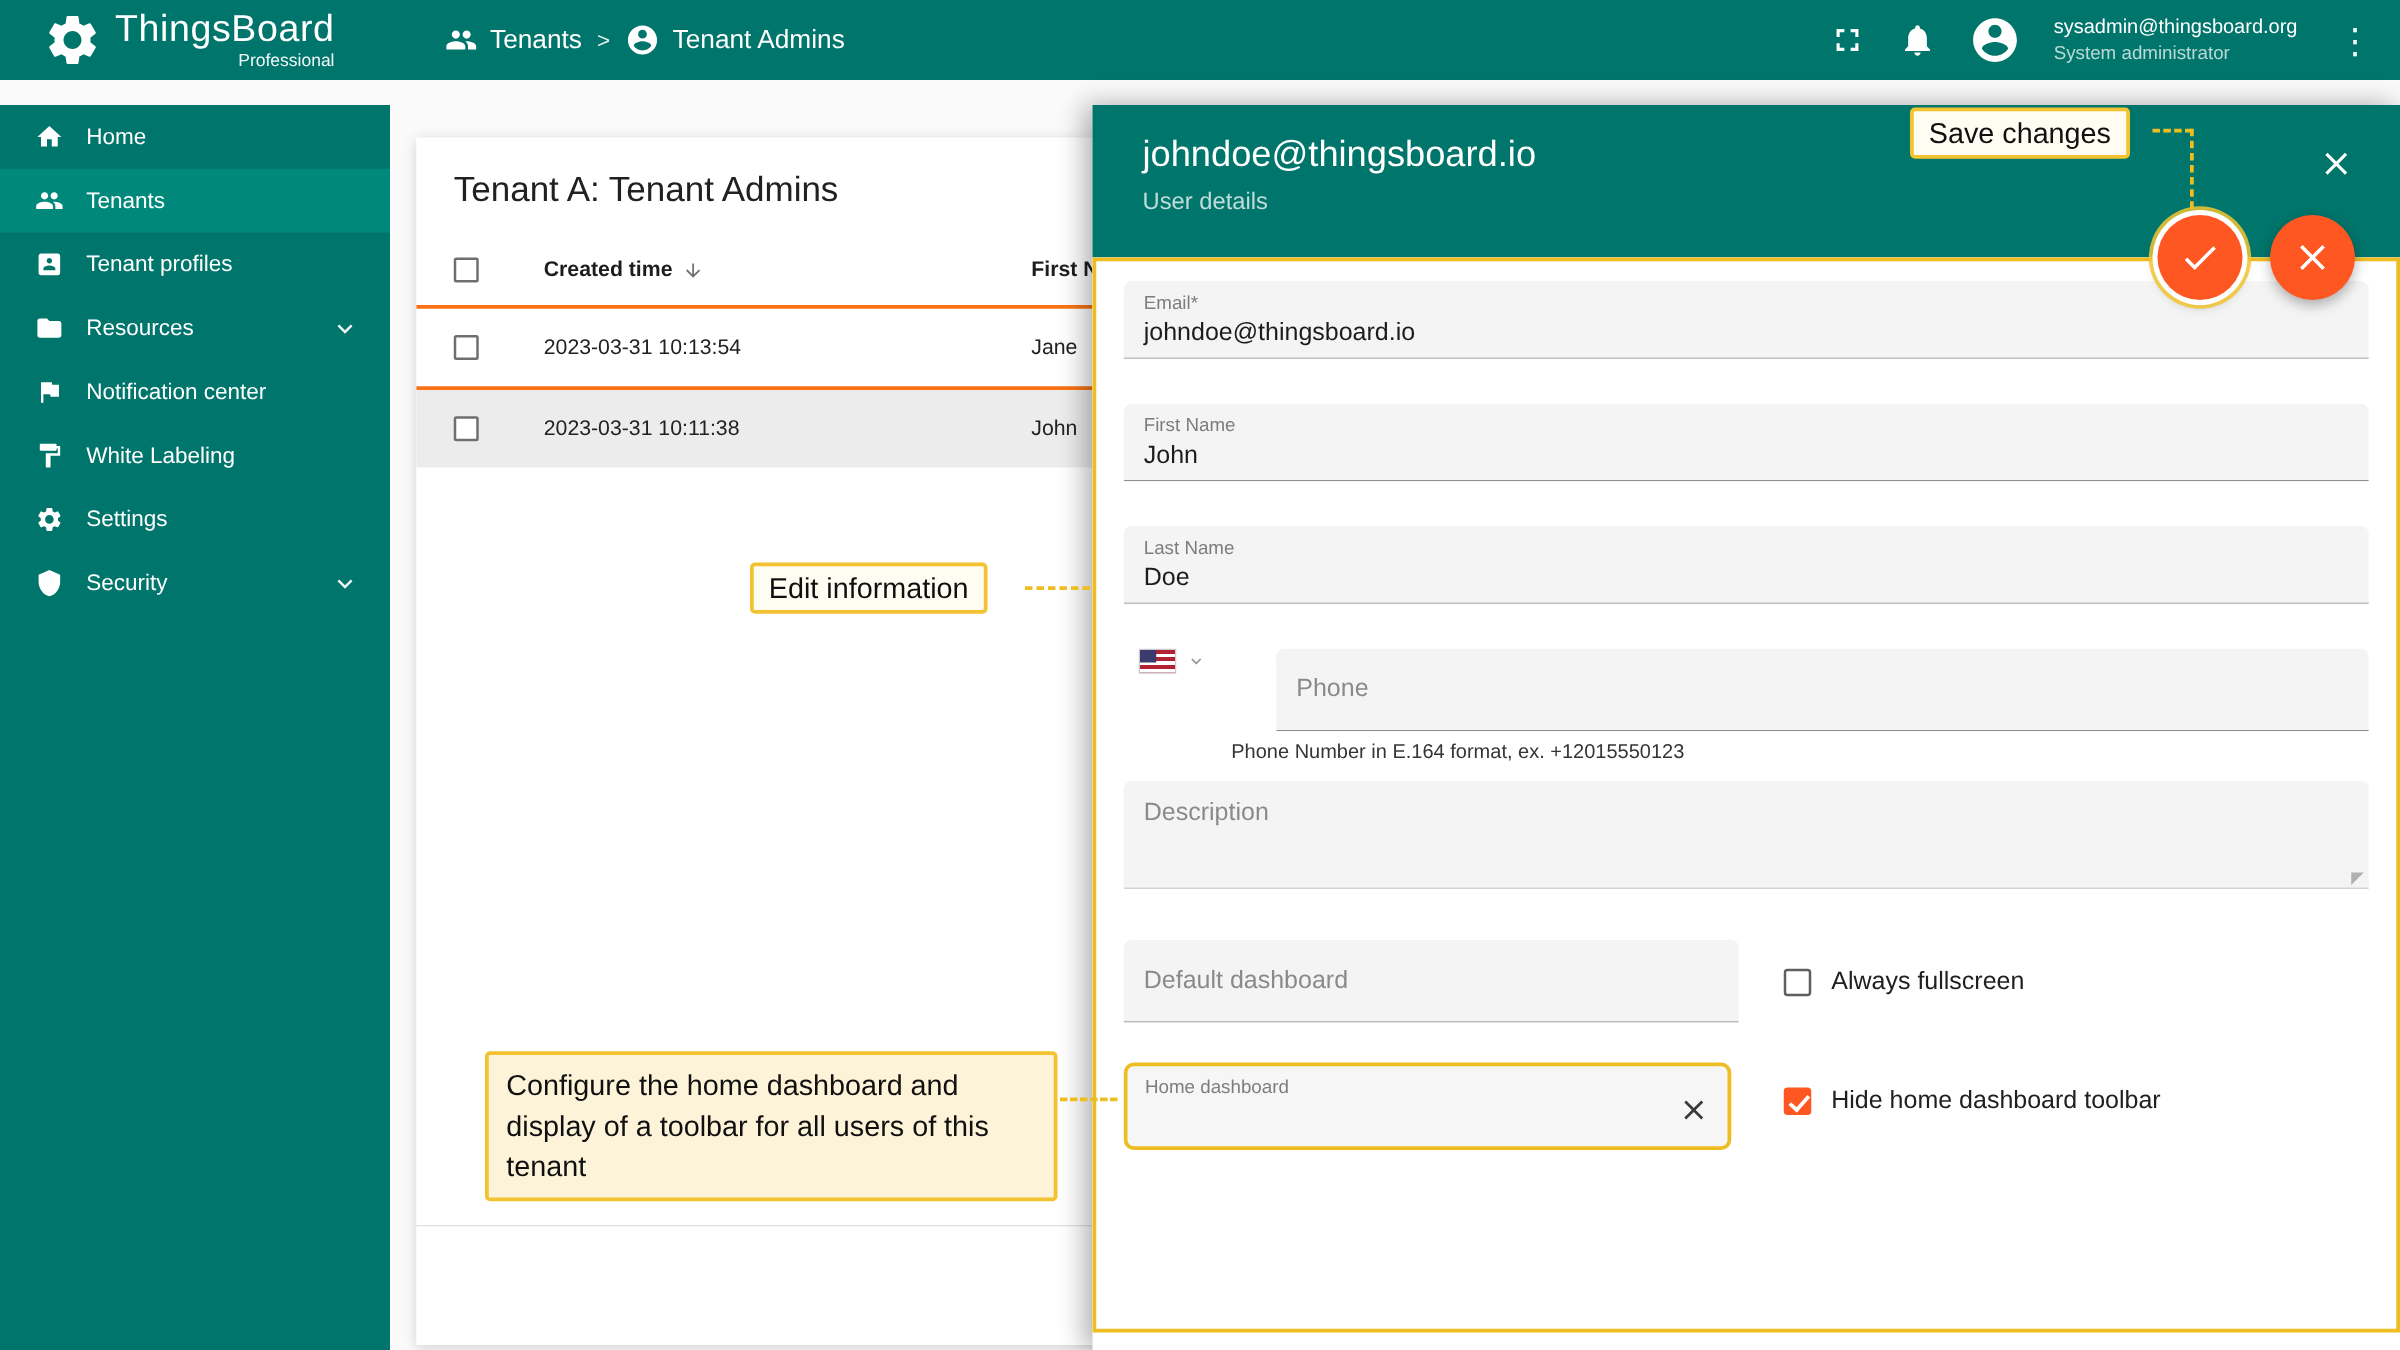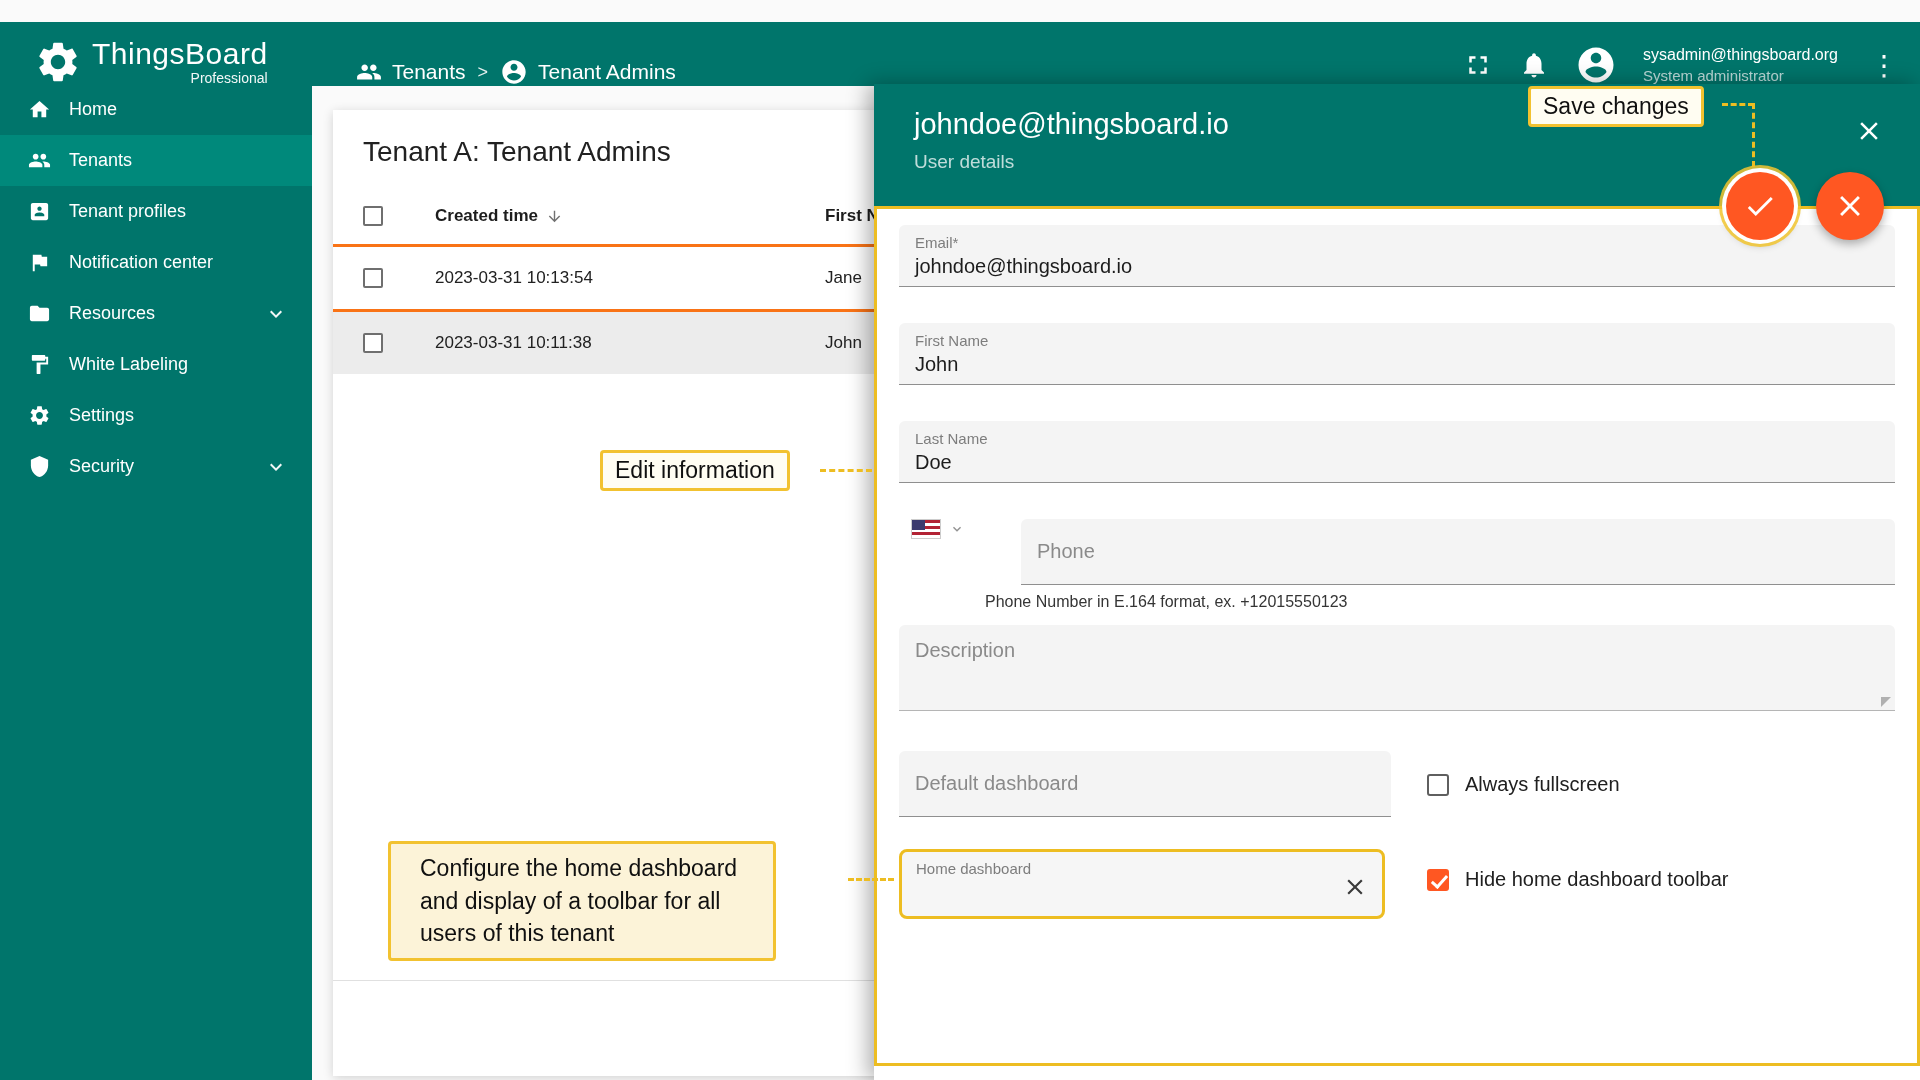--- a/index.html
+++ b/index.html
@@ -10,21 +10,21 @@
     --teal:#00756b;
     --teal-active:#00897b;
     --orange:#ff5722;
     --gold:#edbd22;
     --field-bg:#f4f4f4;
   }
 
   svg { display:block; }
 
   
-  .header { position:absolute; top:0; left:0; right:0; height:64px; background:var(--teal); z-index:30; display:flex; align-items:flex-end; color:#fff;margin-top:22px; }
+  .header { position:absolute; top:0; left:0; right:0; height:64px; background:var(--teal); z-index:30; display:flex; align-items:center; color:#fff; }
   .logo-area { width:312px; display:flex; align-items:center; gap:10px; padding-left:34px; flex-shrink:0; }
   .logo-gear { position:relative; width:48px; height:48px; }
   .brand-block { display:flex; flex-direction:column; align-items:flex-end; }
   .brand { font-size:30px; font-weight:500; letter-spacing:.5px; line-height:1.05; }
   .brand-sub { font-size:14px; color:rgba(255,255,255,.95); }
   .breadcrumb { display:flex; align-items:center; gap:12px; margin-left:44px; font-size:21px; font-weight:500; }
   .crumb { display:flex; align-items:center; gap:10px; cursor:pointer; }
   .crumb-sep { font-size:18px; color:rgba(255,255,255,.9); }
   .header-right { margin-left:auto; display:flex; align-items:center; gap:26px; padding-right:16px; }
   .hicon { width:30px; height:30px; cursor:pointer; }
@@ -96,21 +96,21 @@
   .cb-row-1 { margin-top:22px; }
   .cb-row-2 { margin-top:72px; }
   .cb { width:22px; height:22px; border:2.5px solid #5f5f5f; border-radius:3px; background:#fff; flex-shrink:0; position:relative; }
   .cb.checked { background:var(--orange); border-color:var(--orange); }
   .cb.checked::after { content:""; position:absolute; left:6px; top:1px; width:6px; height:13px; border:solid #fff; border-width:0 3px 3px 0; transform:rotate(42deg); }
 
   
   .callout { position:absolute; z-index:60; border:3px solid #f2c230; background:#fffdf2; color:#101010; font-size:23px; padding:4px 12px; border-radius:4px; white-space:nowrap; }
   .callout-save { left:1528px; top:86px; }
   .callout-edit { left:600px; top:450px; }
-  .callout-configure { left:388px; top:841px; width:388px; white-space:normal; background:#fcf3d8; line-height:1.42; padding:8px 29px; font-size:23px; }
+  .callout-configure { left:388px; top:841px; width:458px; white-space:normal; background:#fcf3d8; line-height:1.42; padding:8px 14px; font-size:23px; }
   .conn { position:absolute; z-index:59; }
   .conn-h { border-top:3px dashed var(--gold); }
   .conn-v { border-left:3px dashed var(--gold); }
   .conn-save-h { left:1722px; top:103px; width:32px; }
   .conn-save-v { left:1752px; top:103px; height:64px; }
   .conn-edit { left:820px; top:469px; width:52px; }
   .conn-configure { left:848px; top:878px; width:46px; }
 </style>
 </head>
 <body>
@@ -176,32 +176,32 @@
     <span>Tenants</span>
   </div>
   <div class="side-item">
     <svg class="side-icon" viewBox="0 0 24 24" fill="#fff">
         <path d="M19 3H5c-1.1 0-2 .9-2 2v14c0 1.1.9 2 2 2h14c1.1 0 2-.9 2-2V5c0-1.1-.9-2-2-2zm-7 3.75c1.24 0 2.25 1.01 2.25 2.25S13.24 11.25 12 11.25 9.75 10.24 9.75 9 10.76 6.75 12 6.75zM17 17H7v-1.5c0-1.67 3.33-2.5 5-2.5s5 .83 5 2.5V17z"></path>
       </svg>
     <span>Tenant profiles</span>
   </div>
   <div class="side-item">
     <svg class="side-icon" viewBox="0 0 24 24" fill="#fff">
-        <path d="M14.4 6L14 4H5v17h2v-7h5.6l.4 2h7V6z"></path>
-      </svg>
-    <span>Notification center</span>
-  </div>
-  <div class="side-item">
-    <svg class="side-icon" viewBox="0 0 24 24" fill="#fff">
         <path d="M10 4H4c-1.1 0-1.99.9-1.99 2L2 18c0 1.1.9 2 2 2h16c1.1 0 2-.9 2-2V8c0-1.1-.9-2-2-2h-8l-2-2z"></path>
       </svg>
     <span>Resources</span>
     <svg class="chev" viewBox="0 0 24 24" fill="#fff">
         <path d="M16.59 8.59L12 13.17 7.41 8.59 6 10l6 6 6-6z"></path>
       </svg>
+  </div>
+  <div class="side-item">
+    <svg class="side-icon" viewBox="0 0 24 24" fill="#fff">
+        <path d="M14.4 6L14 4H5v17h2v-7h5.6l.4 2h7V6z"></path>
+      </svg>
+    <span>Notification center</span>
   </div>
   <div class="side-item">
     <svg class="side-icon" viewBox="0 0 24 24" fill="#fff">
         <path d="M18 4V3c0-.55-.45-1-1-1H5c-.55 0-1 .45-1 1v4c0 .55.45 1 1 1h12c.55 0 1-.45 1-1V6h1v4H9v11c0 .55.45 1 1 1h2c.55 0 1-.45 1-1v-9h8V4h-3z"></path>
       </svg>
     <span>White Labeling</span>
   </div>
   <div class="side-item">
     <svg class="side-icon" viewBox="0 0 24 24" fill="#fff">
         <path d="M19.14 12.94c.04-.3.06-.61.06-.94 0-.32-.02-.64-.07-.94l2.03-1.58c.18-.14.23-.41.12-.61l-1.92-3.32c-.12-.22-.37-.29-.59-.22l-2.39.96c-.5-.38-1.03-.7-1.62-.94l-.36-2.54c-.04-.24-.24-.41-.48-.41h-3.84c-.24 0-.43.17-.47.41l-.36 2.54c-.59.24-1.13.57-1.62.94l-2.39-.96c-.22-.08-.47 0-.59.22L2.74 8.87c-.12.21-.08.47.12.61l2.03 1.58c-.05.3-.09.63-.09.94s.02.64.07.94l-2.03 1.58c-.18.14-.23.41-.12.61l1.92 3.32c.12.22.37.29.59.22l2.39-.96c.5.38 1.03.7 1.62.94l.36 2.54c.05.24.24.41.48.41h3.84c.24 0 .44-.17.47-.41l.36-2.54c.59-.24 1.13-.56 1.62-.94l2.39.96c.22.08.47 0 .59-.22l1.92-3.32c.12-.22.07-.47-.12-.61l-2.01-1.58zM12 15.6c-1.98 0-3.6-1.62-3.6-3.6s1.62-3.6 3.6-3.6 3.6 1.62 3.6 3.6-1.62 3.6-3.6 3.6z"></path>

